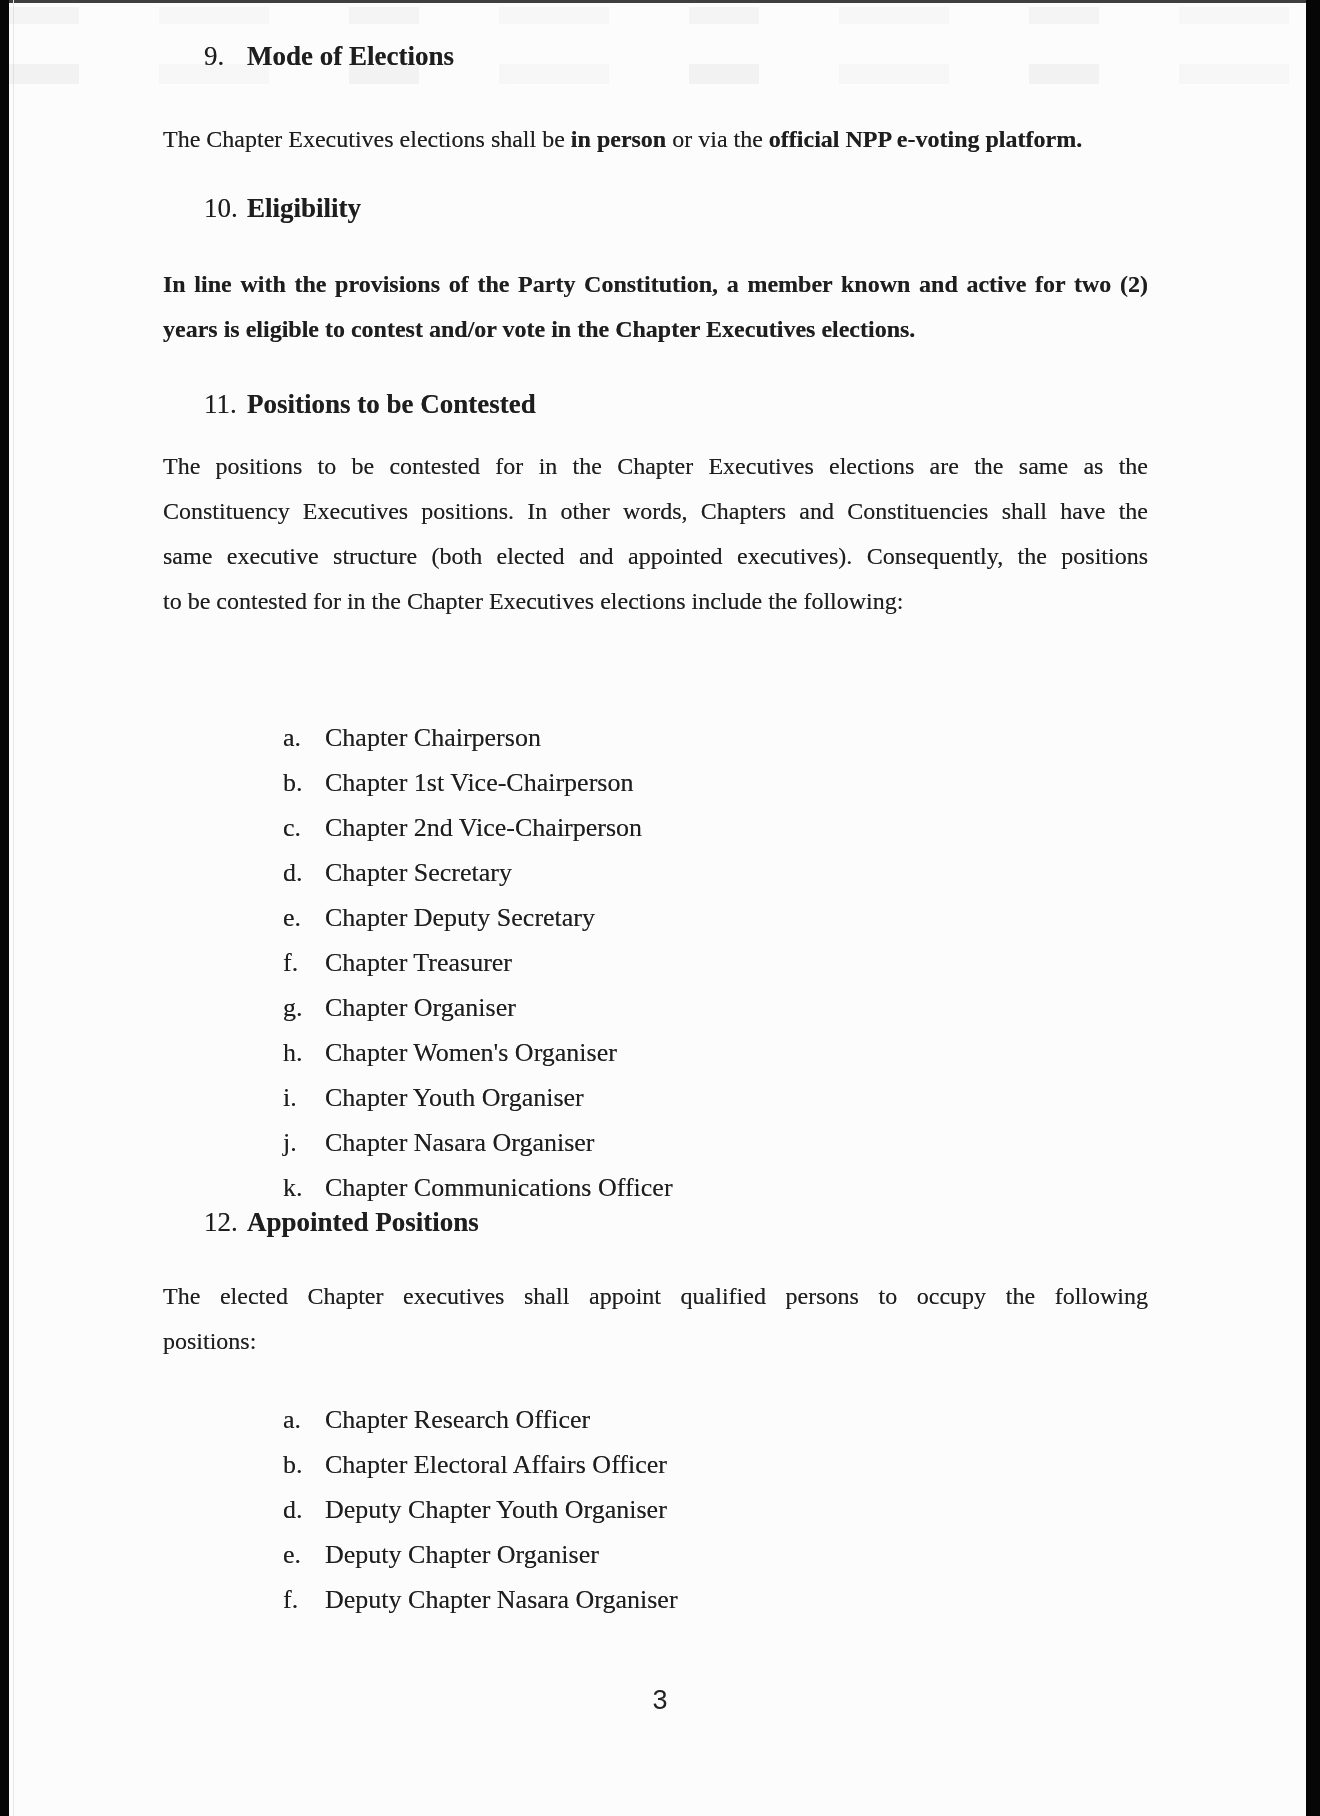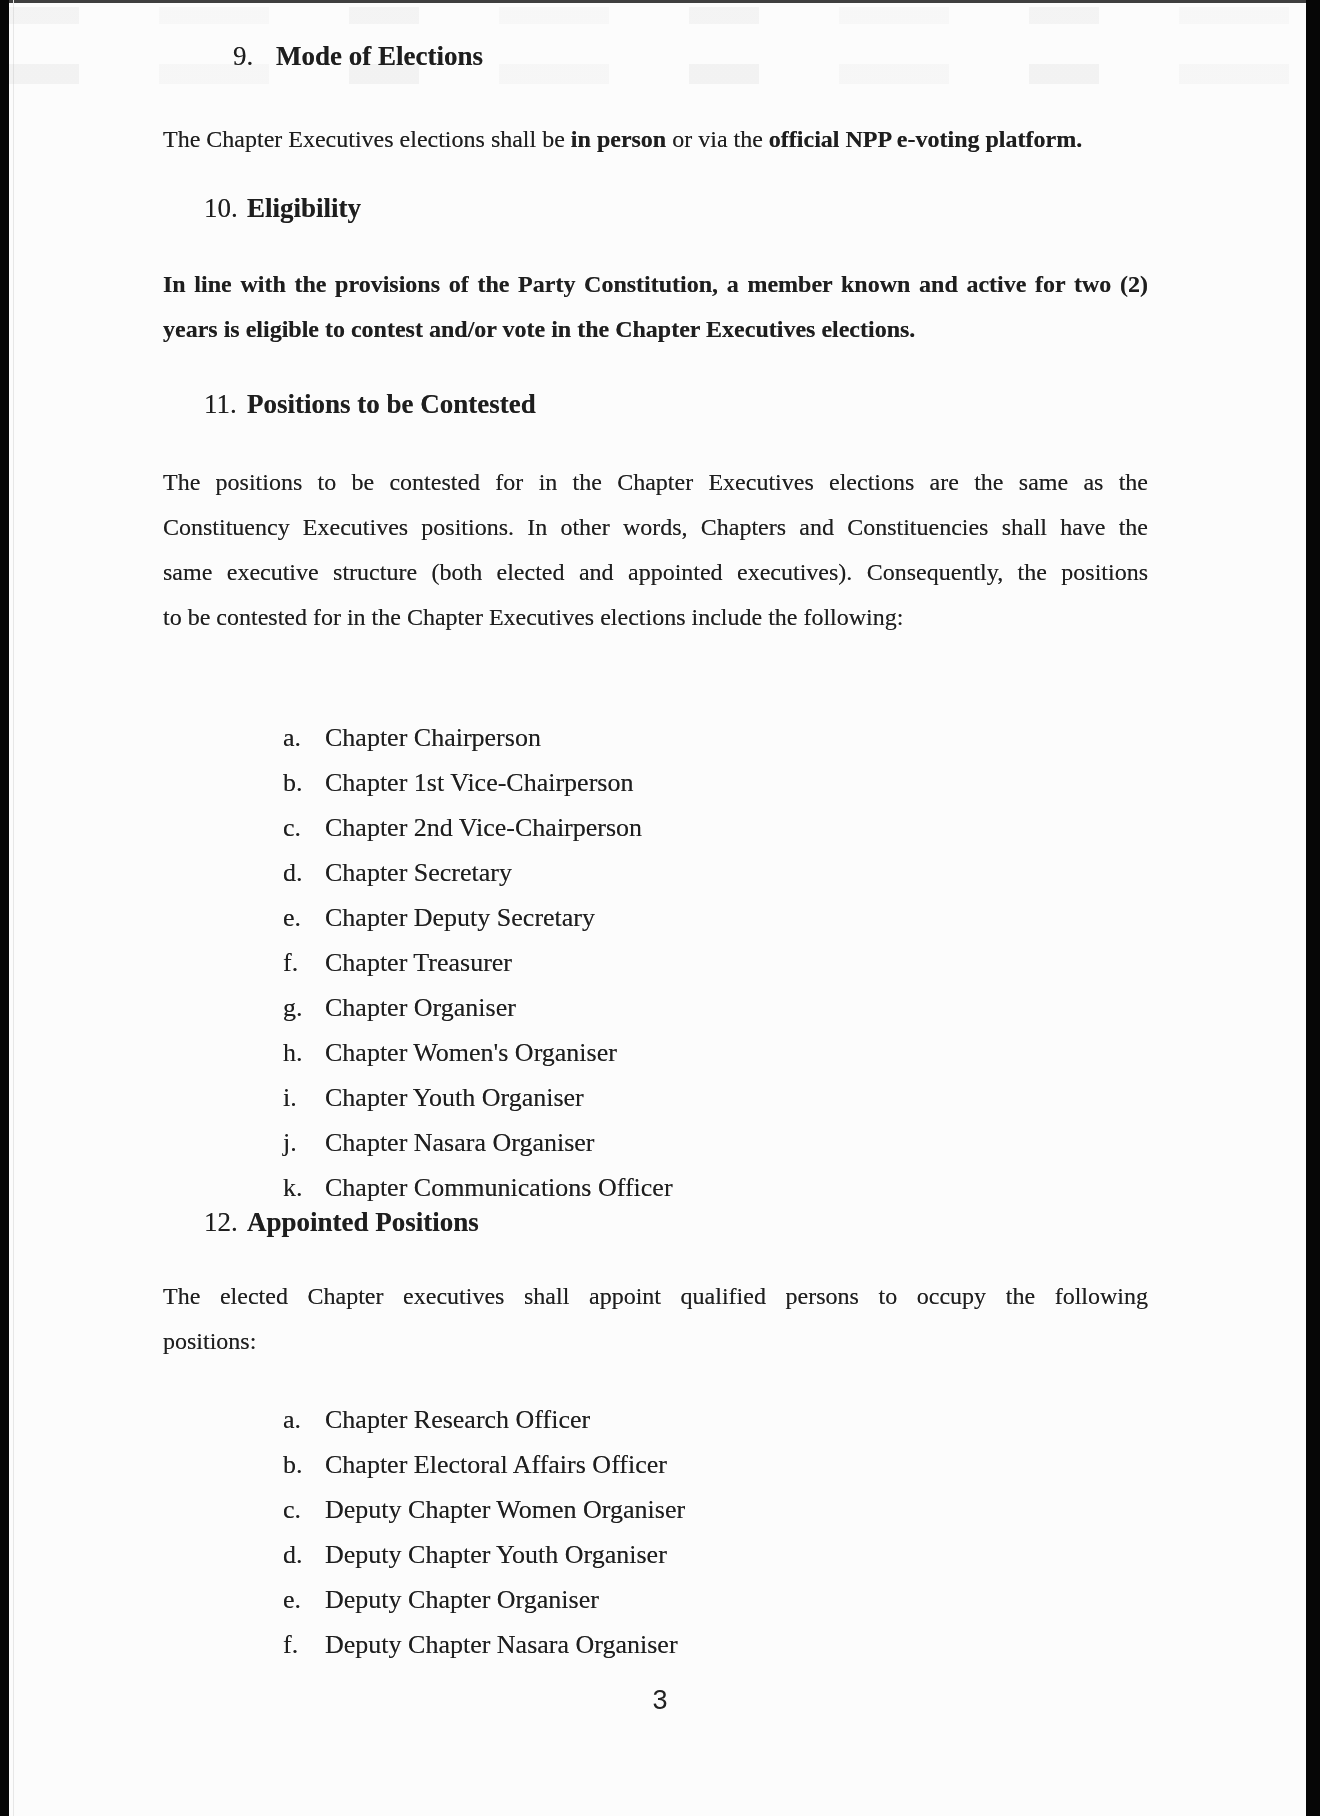--- a/index.html
+++ b/index.html
@@ -39,39 +39,39 @@
 </head>
 <body>
 
 <div class="abs bar-left"></div>
 <div class="abs bar-right"></div>
 <div class="abs top-strip"></div>
 <div class="abs page-edge"></div>
 <div class="abs streak streak-a"></div>
 <div class="abs streak streak-b"></div>
 
-<div class="abs heading txt" style="top:34px;margin-left:29px;">
+<div class="abs heading txt" style="top:34px;">
   <span class="num">9.</span><span class="ttl">Mode of Elections</span>
 </div>
 <div class="abs para txt" style="top:117px;">
     <div class="line"><span>The Chapter Executives elections shall be </span><span class="b">in person</span><span> or via the </span><span class="b">official NPP e-voting platform.</span></div>
   </div>
 
 <div class="abs heading txt" style="top:186px;font-family:Liberation Serif, serif;">
   <span class="num">10.</span><span class="ttl">Eligibility</span>
 </div>
 <div class="abs para txt" style="top:262px;font-weight:bold;">
     <div class="line"><span>In line with the provisions of the Party Constitution, a member known and active for two (2)</span></div>
     <div class="line"><span>years is eligible to contest and/or vote in the Chapter Executives elections.</span></div>
   </div>
 
 <div class="abs heading txt" style="top:382px;">
   <span class="num">11.</span><span class="ttl">Positions to be Contested</span>
 </div>
-<div class="abs para txt" style="top:460px;">
+<div class="abs para txt" style="top:444px;">
     <div class="line"><span>The positions to be contested for in the Chapter Executives elections are the same as the</span></div>
     <div class="line"><span>Constituency Executives positions. In other words, Chapters and Constituencies shall have the</span></div>
     <div class="line"><span>same executive structure (both elected and appointed executives). Consequently, the positions</span></div>
     <div class="line"><span>to be contested for in the Chapter Executives elections include the following:</span></div>
   </div>
 <div class="abs list txt" style="top:672px;margin-top:43px;">
     <div class="li"><span class="marker">a.</span><span>Chapter Chairperson</span></div>
     <div class="li"><span class="marker">b.</span><span>Chapter 1st Vice-Chairperson</span></div>
     <div class="li"><span class="marker">c.</span><span>Chapter 2nd Vice-Chairperson</span></div>
     <div class="li"><span class="marker">d.</span><span>Chapter Secretary</span></div>
@@ -87,19 +87,18 @@
 <div class="abs heading txt" style="top:1200px;">
   <span class="num">12.</span><span class="ttl">Appointed Positions</span>
 </div>
 <div class="abs para txt" style="top:1274px;">
     <div class="line"><span>The elected Chapter executives shall appoint qualified persons to occupy the following</span></div>
     <div class="line"><span>positions:</span></div>
   </div>
 <div class="abs list txt" style="top:1397px;">
     <div class="li"><span class="marker">a.</span><span>Chapter Research Officer</span></div>
     <div class="li"><span class="marker">b.</span><span>Chapter Electoral Affairs Officer</span></div>
-    <div class="li"><span class="marker">c.</span><span>Deputy Chapter Women Organiser</span></div>
     <div class="li"><span class="marker">d.</span><span>Deputy Chapter Youth Organiser</span></div>
     <div class="li"><span class="marker">e.</span><span>Deputy Chapter Organiser</span></div>
     <div class="li"><span class="marker">f.</span><span>Deputy Chapter Nasara Organiser</span></div>
   </div>
 
 <div class="abs page-num">3</div>
 
 </body></html>

